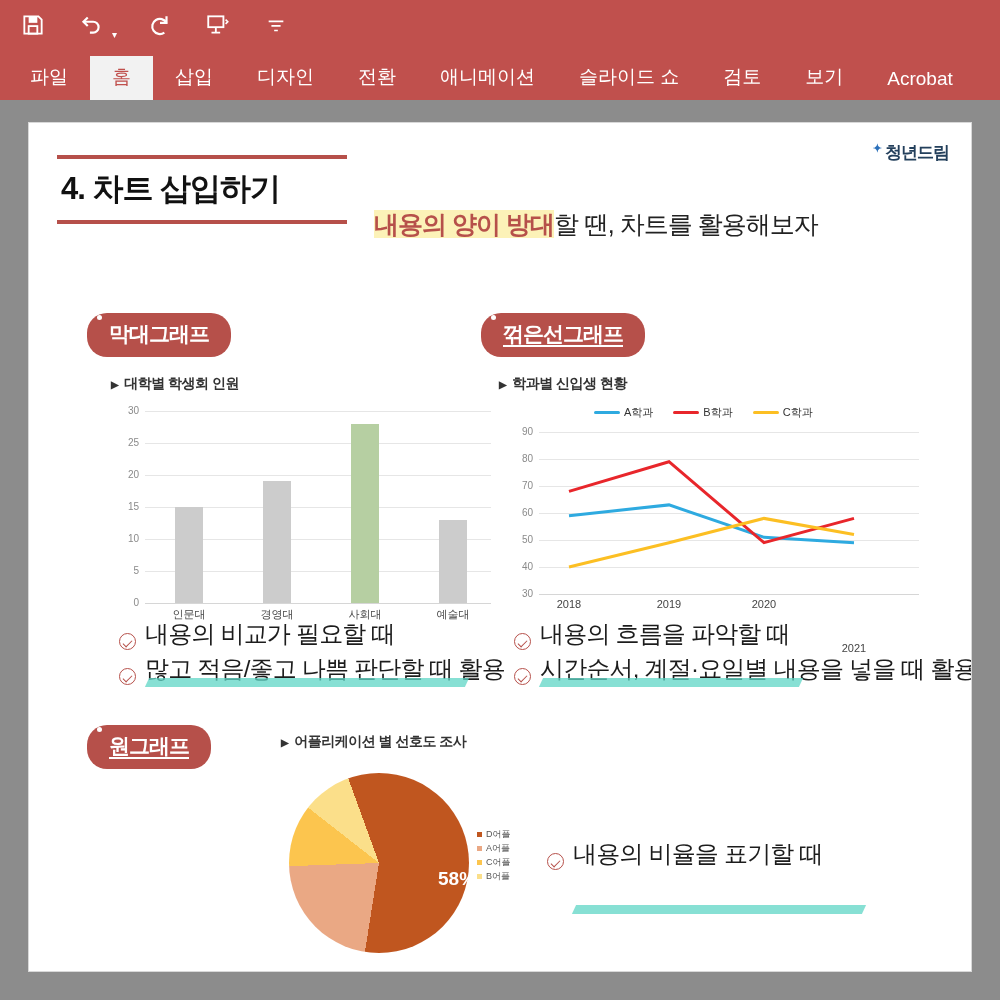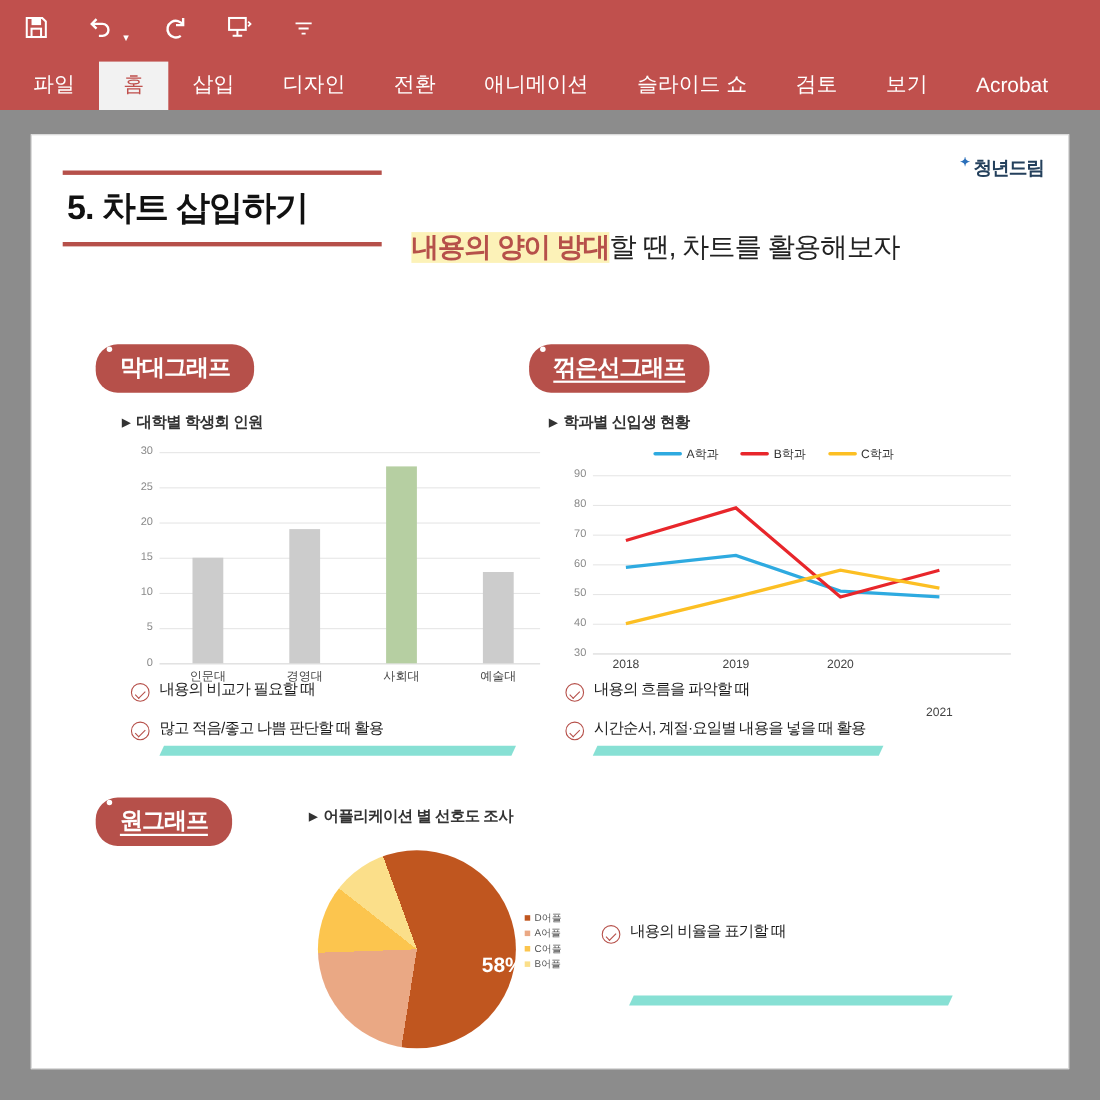--- a/index.html
+++ b/index.html
@@ -147,22 +147,22 @@
   }
   .pie-label {
     position: absolute; color: #fff; font-size: 19px; font-weight: bold;
   }
   .pie-legend { position: absolute; font-size: 9px; color: #555; line-height: 1.55; }
   .pie-legend div { display: flex; align-items: center; gap: 4px; }
   .pl-sq { width: 5px; height: 5px; display: inline-block; }
 
   
   .bullet {
-    position: absolute; display: flex; align-items: flex-start; gap: 9px;
-    font-size: 14px; color: #1c1c1c; letter-spacing: -0.8px; white-space: nowrap;
+    position: absolute; display: flex; align-items: flex-end; gap: 9px;
+    font-size: 24px; color: #1c1c1c; letter-spacing: -0.8px; white-space: nowrap;
   }
   .bullet .chk {
     width: 17px; height: 17px; border: 1.6px solid #b6504a; border-radius: 50%;
     position: relative; flex: none; margin-top: 3px;
   }
   .bullet .chk::after {
     content: ""; position: absolute; left: 3px; top: 6px;
     width: 8px; height: 4px; border-left: 1.6px solid #b6504a; border-bottom: 1.6px solid #b6504a;
     transform: rotate(-45deg);
   }
@@ -227,21 +227,21 @@
 <div class="stage">
 <div class="slide">
 
   <div class="logo">
     <div class="logo-mark">✦</div>
     <div class="logo-text">청년드림</div>
   </div>
 
   <div class="title-block">
     <div class="title-rule"></div>
-    <div class="title-text">5. 차트 삽입하기</div>
+    <div class="title-text">4. 차트 삽입하기</div>
     <div class="title-rule bottom"></div>
   </div>
 
   <div class="headline">
     <span class="hl-mark">내용의 양이 방대</span><span>할 땐, 차트를 활용해보자</span>
   </div>
 
   <div class="pill" style="left:58px; top:190px;">
     <span class="dot"></span>
     <span>막대그래프</span>

